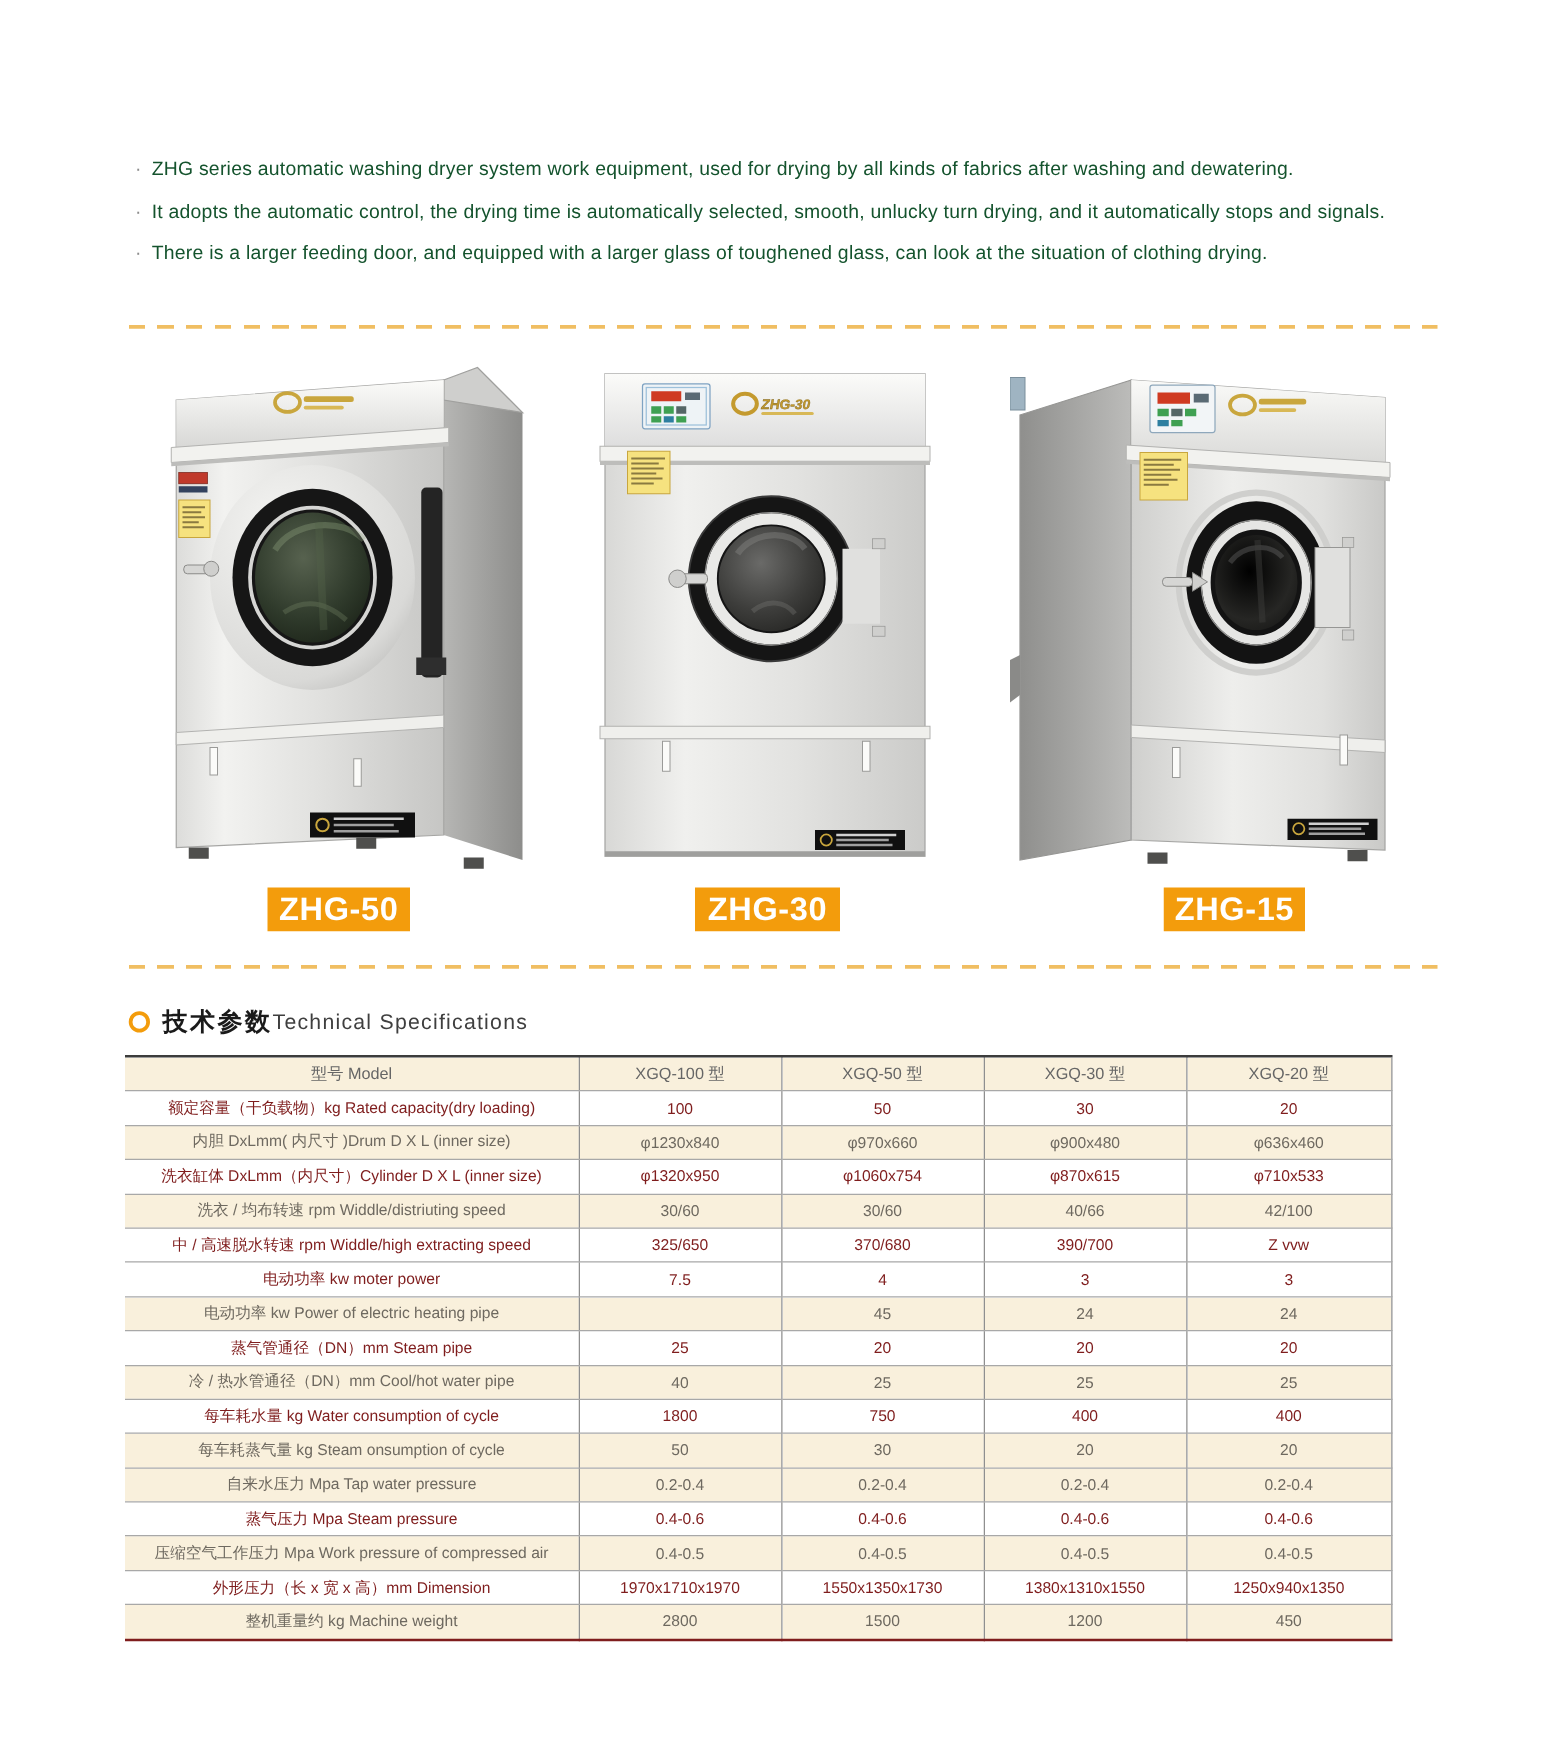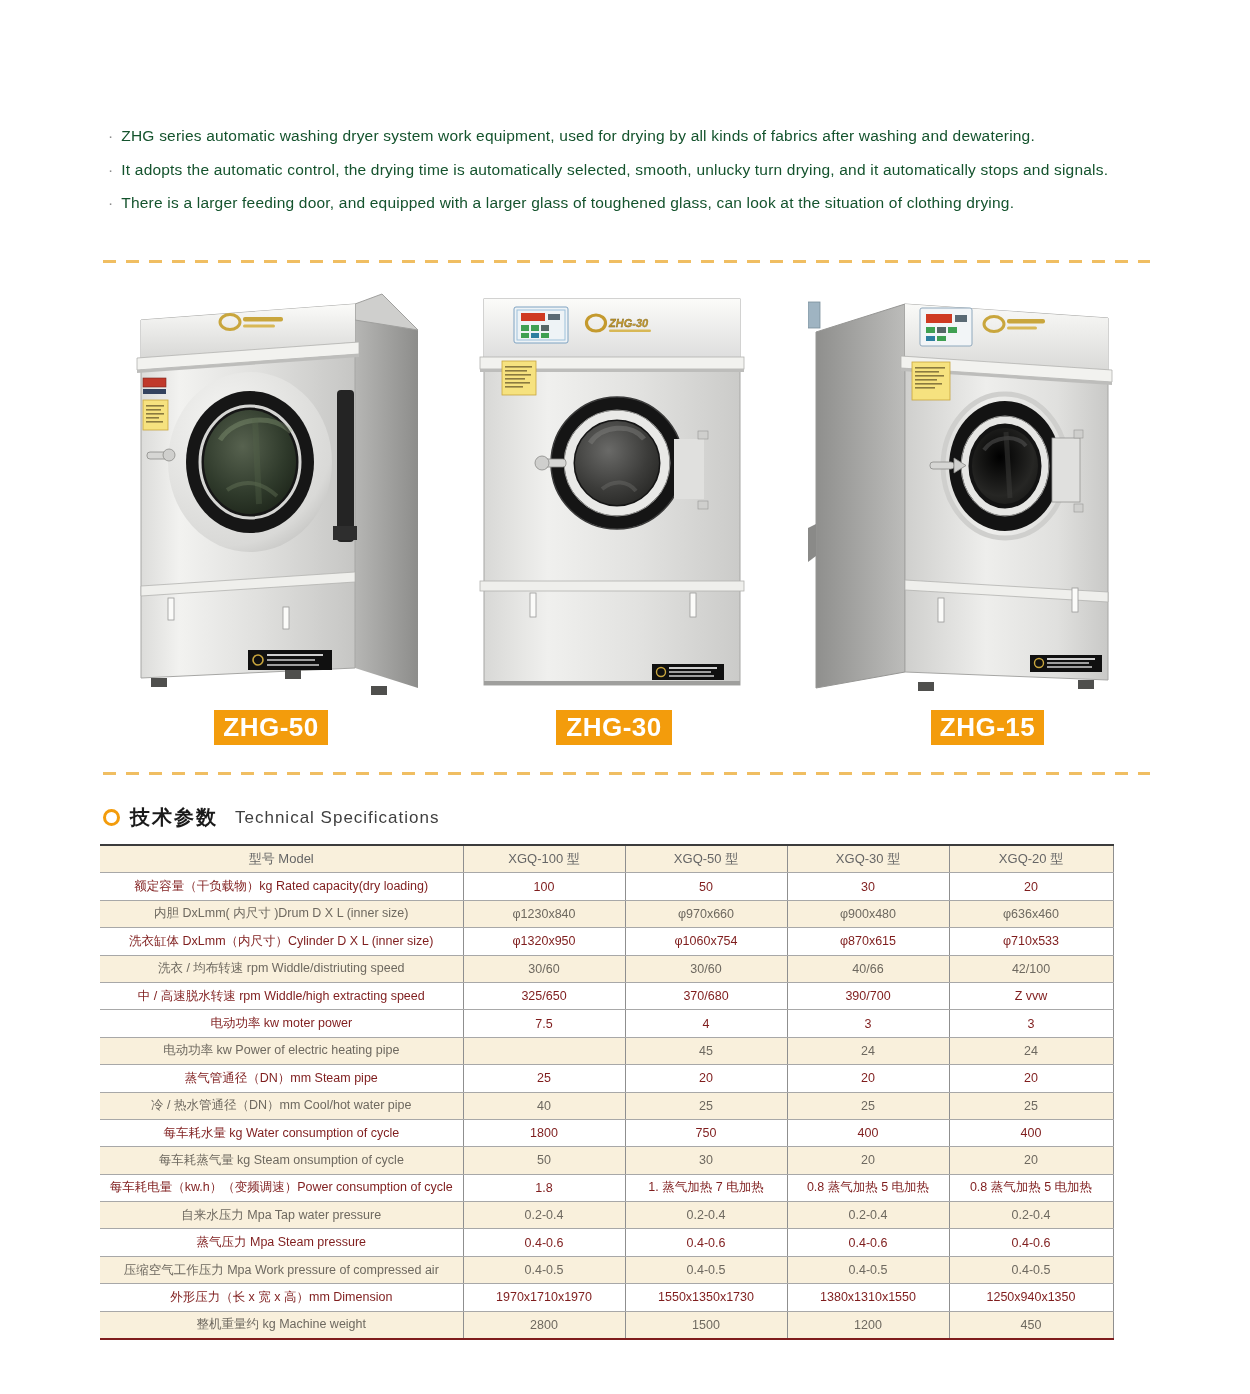--- a/index.html
+++ b/index.html
@@ -37,21 +37,21 @@
   .badge-1{left:214px;width:114px;}
   .badge-2{left:556px;width:116px;}
   .badge-3{left:931px;width:113px;}
   
   .section-header{position:absolute;left:103px;top:804px;display:flex;align-items:center;}
   .ring{
     width:11px;height:11px;border:3px solid var(--accent-orange);border-radius:50%;
     margin-right:10px;flex:0 0 auto;
   }
   .title-zh{font-size:20px;font-weight:bold;color:#1a1a1a;letter-spacing:2px;}
-  .title-en{font-size:17px;color:#3f3f3f;letter-spacing:1px;margin-left:17px;}
+  .title-en{font-size:17px;color:#3f3f3f;letter-spacing:1px;margin-left:0;}
   
   .spec-table-wrap{position:absolute;left:100px;top:844px;width:1013px;}
   table.spec{border-collapse:collapse;table-layout:fixed;width:1013px;
     border-top:2px solid #3c3c3c;border-bottom:2px solid #7f1d1d;}
   table.spec th,table.spec td{
     height:26.4px;padding:0 4px;text-align:center;vertical-align:middle;
     border-right:1px solid #8f8f8f;border-bottom:1px solid #a8a8a8;
     font-weight:normal;overflow:hidden;white-space:nowrap;
   }
   table.spec thead tr{background:var(--row-beige);}
@@ -445,27 +445,20 @@
             <td class="value-col">400</td>
             <td class="value-col">400</td>
           </tr>
           <tr class="beige">
             <td class="label-col">每车耗蒸气量 kg  Steam onsumption of cycle</td>
             <td class="value-col">50</td>
             <td class="value-col">30</td>
             <td class="value-col">20</td>
             <td class="value-col">20</td>
           </tr>
-          <tr class="white">
-            <td class="label-col">每车耗电量（kw.h）（变频调速）Power consumption of cycle</td>
-            <td class="value-col">1.8</td>
-            <td class="value-col">1. 蒸气加热 7 电加热</td>
-            <td class="value-col">0.8 蒸气加热 5 电加热</td>
-            <td class="value-col">0.8 蒸气加热 5 电加热</td>
-          </tr>
           <tr class="beige">
             <td class="label-col">自来水压力 Mpa Tap water pressure</td>
             <td class="value-col">0.2-0.4</td>
             <td class="value-col">0.2-0.4</td>
             <td class="value-col">0.2-0.4</td>
             <td class="value-col">0.2-0.4</td>
           </tr>
           <tr class="white">
             <td class="label-col">蒸气压力 Mpa Steam pressure</td>
             <td class="value-col">0.4-0.6</td>

